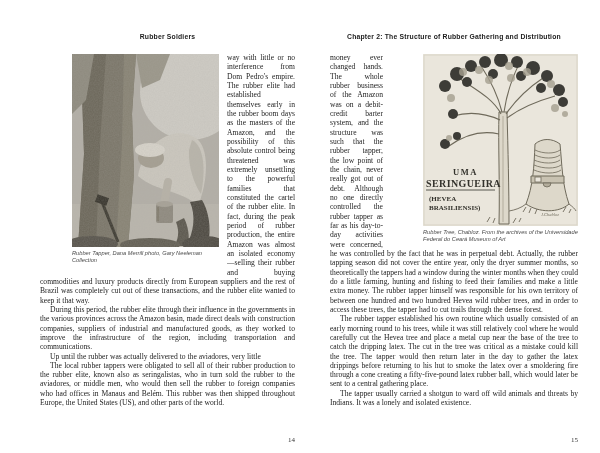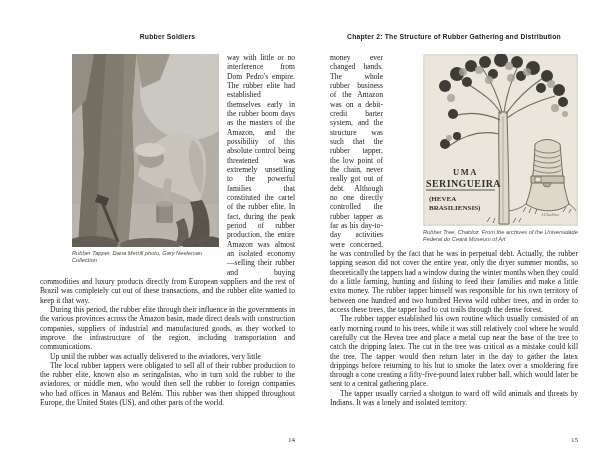--- a/index.html
+++ b/index.html
@@ -183,19 +183,19 @@
             <text x="6" y="147" font-size="7">(HEVEA</text>
             <text x="6" y="156" font-size="7">BRASILIENSIS)</text>
           </g>
           <text x="118" y="162" font-size="4.5" font-style="italic" fill="#6f6a5b" font-family="&quot;Liberation Serif&quot;, serif">J.Chabloz</text>
         </svg>
         <figcaption>Rubber Tree, Chabloz. From the archives of the Universidade Federal do Ceará Museum of Art</figcaption>
       </figure>
 
       <p class="continuation">money ever changed hands. The whole rubber business of the Amazon was on a debit-credit barter system, and the structure was such that the rubber tapper, the low point of the chain, never really got out of debt. Although no one directly controlled the rubber tapper as far as his day-to-day activities were concerned, he was controlled by the fact that he was in perpetual debt. Actually, the rubber tapping season did not cover the entire year, only the dryer summer months, so theoretically the tappers had a window during the winter months when they could do a little farming, hunting and fishing to feed their families and make a little extra money. The rubber tapper himself was responsible for his own territory of between one hundred and two hundred Hevea wild rubber trees, and in order to access these trees, the tapper had to cut trails through the dense forest.</p>
       <p>The rubber tapper established his own routine which usually consisted of an early morning round to his trees, while it was still relatively cool where he would carefully cut the Hevea tree and place a metal cup near the base of the tree to catch the dripping latex. The cut in the tree was critical as a mistake could kill the tree. The tapper would then return later in the day to gather the latex drippings before returning to his hut to smoke the latex over a smoldering fire through a cone creating a fifty-five-pound latex rubber ball, which would later be sent to a central gathering place.</p>
-      <p>The tapper usually carried a shotgun to ward off wild animals and threats by Indians. It was a lonely and isolated territory.</p>
+      <p>The tapper usually carried a shotgun to ward off wild animals and threats by Indians. It was a lonely and isolated existence.</p>
     </div>
 
     <div class="page-number">15</div>
   </div>
 
 </div>
 
 </body></html>

